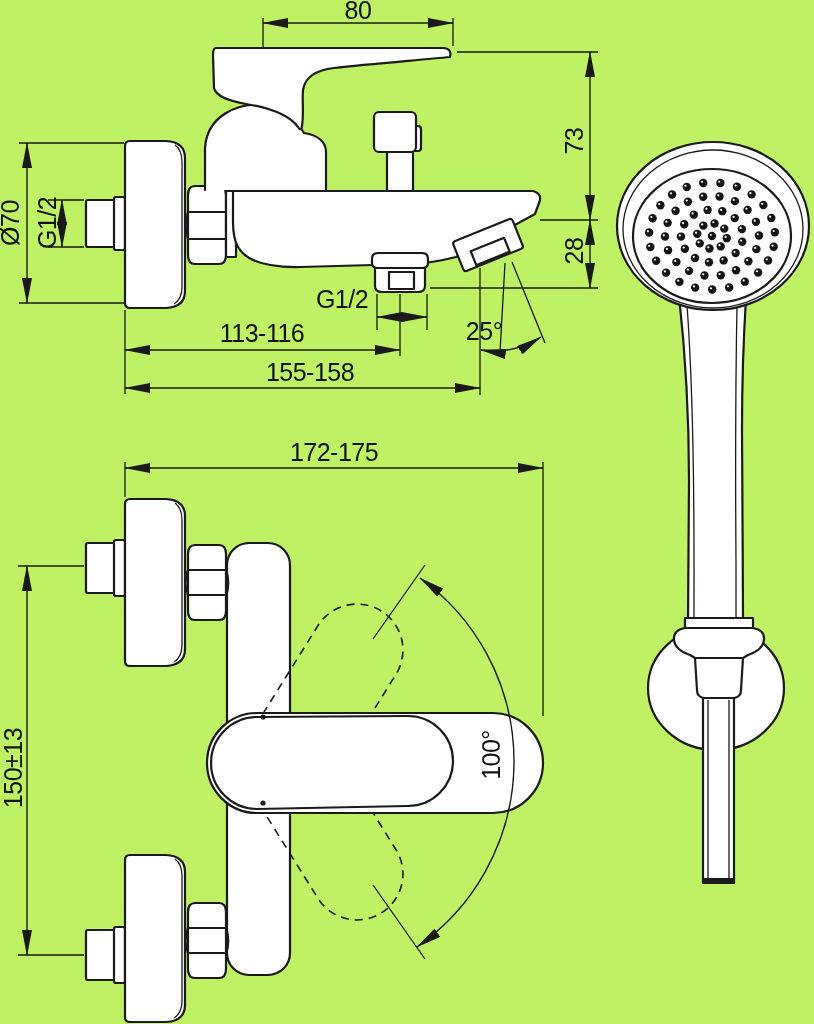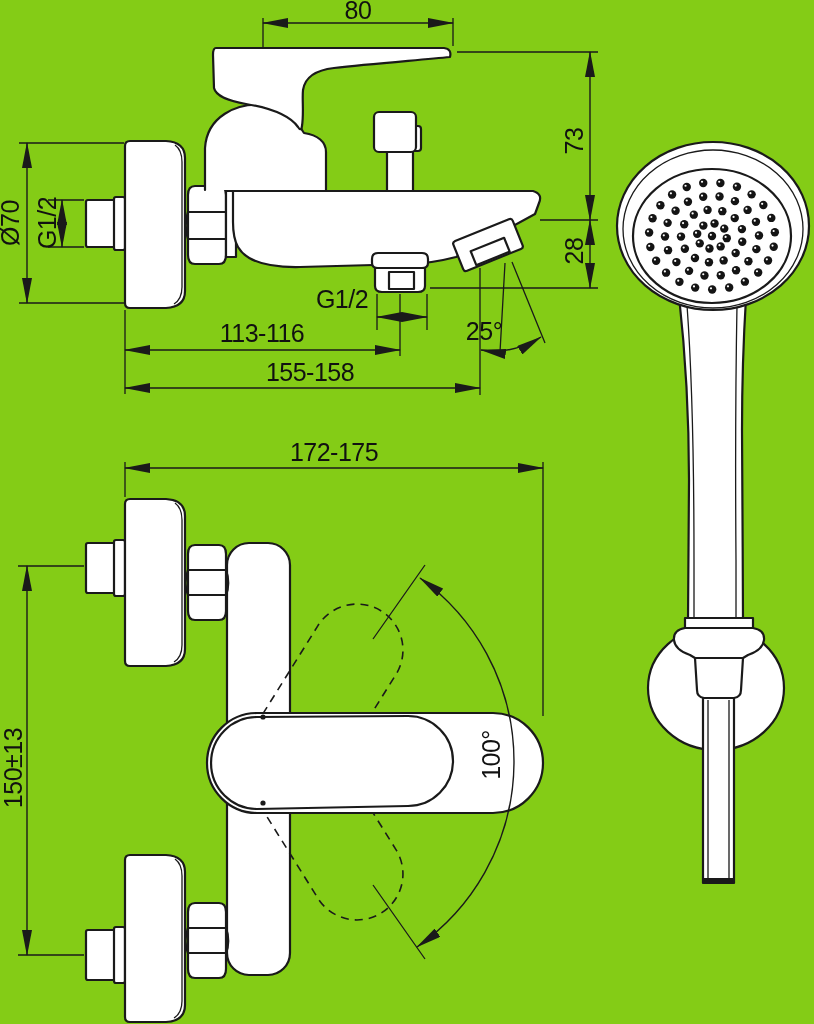--- a/index.html
+++ b/index.html
@@ -1,16 +1,16 @@
 <!DOCTYPE html>
 <html><head>
 <meta charset="utf-8">
 <style>
   html,body{margin:0;padding:0;background:#fff;}
-  #stage{position:relative;width:814px;height:1024px;background:#84cc16;overflow:hidden;}
+  #stage{position:relative;width:814px;height:1024px;background:#bef264;overflow:hidden;}
   svg{display:block;}
   .ol{fill:#fff;stroke:#1a1a1a;stroke-width:2.2;stroke-linejoin:round;stroke-linecap:round;}
   .ln{fill:none;stroke:#1a1a1a;stroke-width:2.2;stroke-linejoin:round;stroke-linecap:round;}
   .thin{fill:none;stroke:#1a1a1a;stroke-width:1.3;}
   .dimln{fill:none;stroke:#1a1a1a;stroke-width:1.4;}
   .dash{fill:none;stroke:#1a1a1a;stroke-width:1.6;stroke-dasharray:8 6;}
   .dim{font-family:"Liberation Sans","DejaVu Sans",sans-serif;font-size:25px;letter-spacing:-0.5px;fill:#111;}
   .mid{text-anchor:middle;}
 </style>
 </head>

